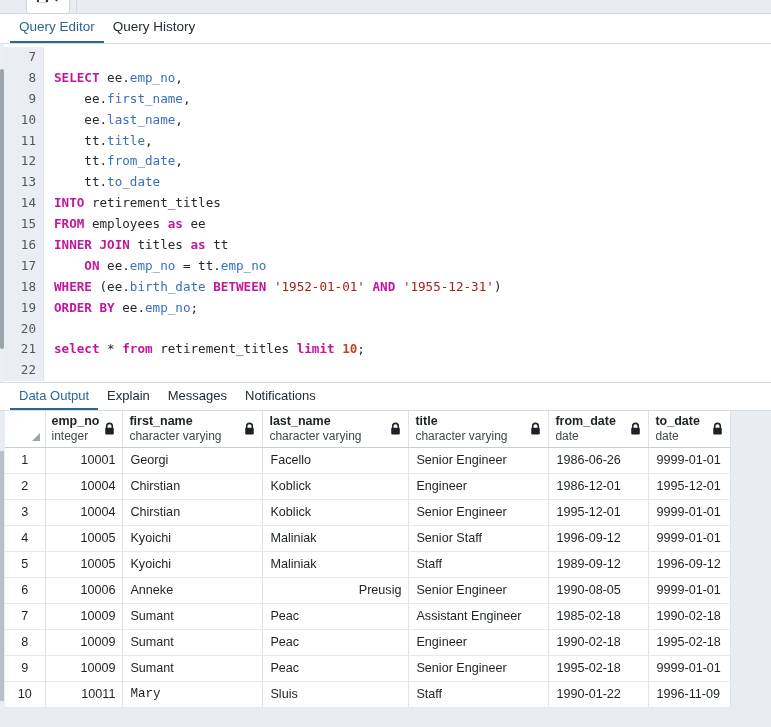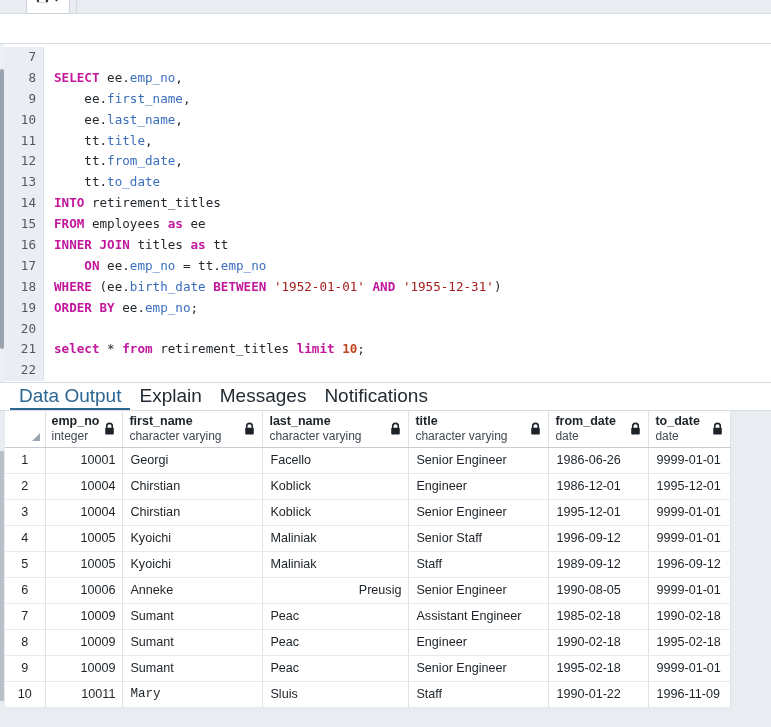--- a/index.html
+++ b/index.html
@@ -130,21 +130,21 @@
   .outtabs {
     display: flex;
     align-items: flex-end;
     height: 28px;
     background: #ffffff;
     border-bottom: 1px solid #d6dce3;
     padding-left: 10px;
     box-sizing: border-box;
   }
   .otab {
-    font-size: 19px;
+    font-size: 13px;
     color: #222b33;
     padding: 0 9px 5px 9px;
     line-height: 15px;
     cursor: pointer;
     border-bottom: 2px solid transparent;
     white-space: nowrap;
   }
   .otab.active {
     color: #2c6693;
     border-bottom-color: #2c6693;
@@ -264,20 +264,26 @@
     <span class="chev">
       <svg width="9" height="9" viewBox="0 0 10 10">
         <path d="M1 3.2 L5 7.2 L9 3.2 Z" fill="#2f343a"></path>
       </svg>
     </span>
   </div>
   <div class="tb-sep"></div>
 </div>
 
 <div class="tabbar">
+  <div class="tab active">
+    <span>Query Editor</span>
+  </div>
+  <div class="tab">
+    <span>Query History</span>
+  </div>
 </div>
 
 <div class="editor-wrap">
   <div class="ed-scrollbar">
     <div class="thumb"></div>
   </div>
   <div class="code">
     <div class="gutter">
         <div>7</div>
         <div>8</div>

